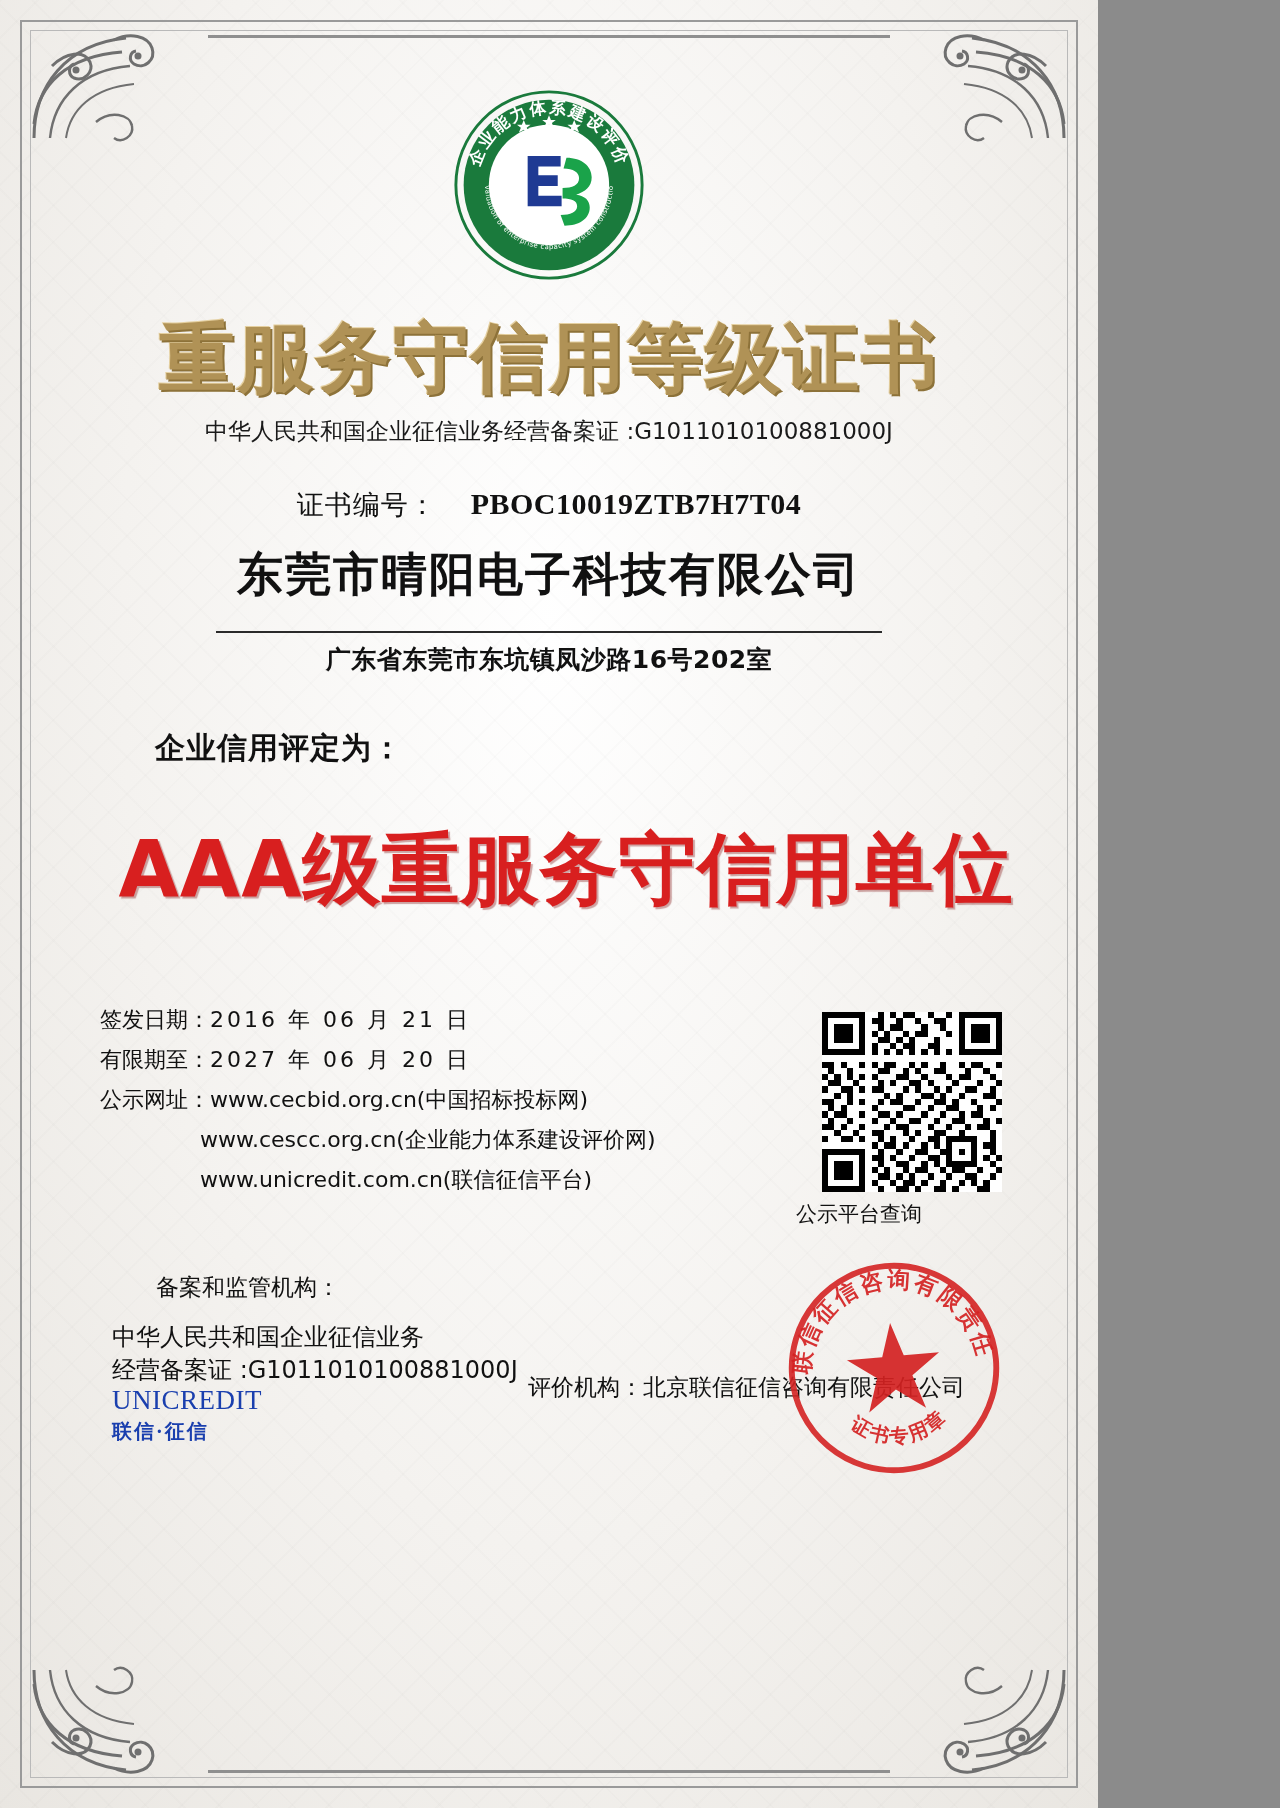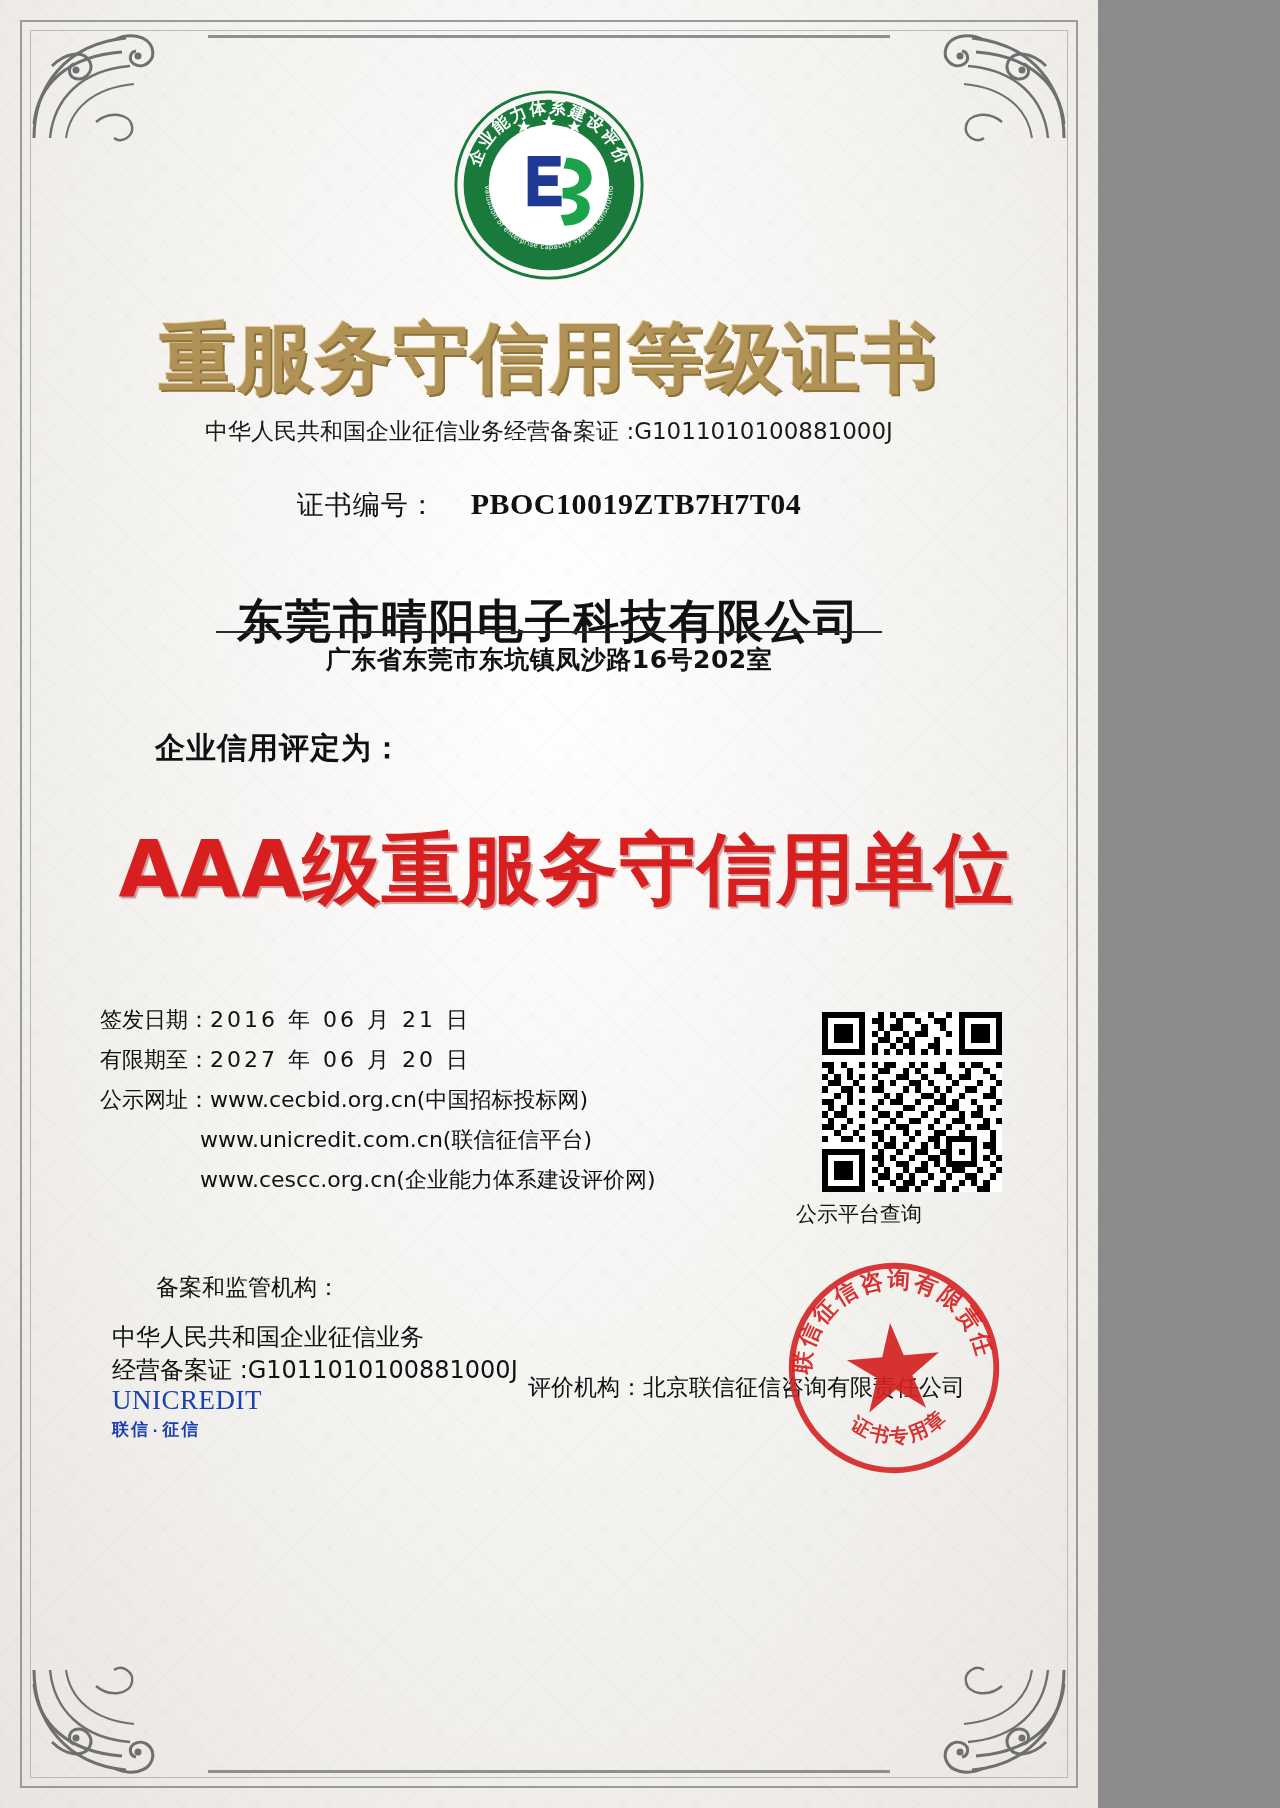--- a/index.html
+++ b/index.html
@@ -121,21 +121,21 @@
     font-size: 30px;
     font-weight: bold;
     color: #111;
     margin-left: 34px;
     letter-spacing: 0.5px;
     text-align: center;
   }
 
   .company-name {
     position: absolute;
-    top: 591px;
+    top: 544px;
     left: 0; right: 0;
     text-align: center;
     font-family: "DejaVu Sans", "Liberation Sans", sans-serif;
     font-size: 46px;
     font-weight: bold;
     color: #111;
     letter-spacing: 2px;
   }
   .company-underline {
     position: absolute;
@@ -243,22 +243,22 @@
     text-align: left;
   }
   .uc-en {
     font-family: "Liberation Serif", "DejaVu Serif", serif;
     font-size: 27px;
     font-weight: normal;
     color: #1a3fae;
     letter-spacing: 0.5px;
   }
   .uc-cn {
-    font-family: Liberation Mono, monospace;
-    font-size: 17px;
+    font-family: Liberation Serif, serif;
+    font-size: 20px;
     font-weight: bold;
     color: #1a3fae;
     letter-spacing: 2px;
     margin-top: 2px;
   }
   .evaluator-line {
     position: absolute;
     left: 528px;
     top: 1372px;
     font-family: "DejaVu Sans", "Liberation Sans", sans-serif;
@@ -396,22 +396,22 @@
     <div class="info-block">
       <div class="info-line">
         <span>签发日期：</span><span class="sp">2016 年 06 月 21 日</span>
       </div>
       <div class="info-line">
         <span>有限期至：</span><span class="sp">2027 年 06 月 20 日</span>
       </div>
       <div class="info-line">
         <span>公示网址：</span><span>www.cecbid.org.cn(中国招标投标网)</span>
       </div>
+      <div class="url-line">www.cescc.org.cn(企业能力体系建设评价网)</div>
       <div class="url-line">www.unicredit.com.cn(联信征信平台)</div>
-      <div class="url-line">www.cescc.org.cn(企业能力体系建设评价网)</div>
     </div>
 
     <div class="qr-box">
       <svg viewBox="0 0 29 29" width="180" height="180" shape-rendering="crispEdges">
         <rect width="29" height="29" fill="#ffffff"></rect>
         <g fill="#000000">
 
           <rect x="0" y="0" width="7" height="1"></rect>
             <rect x="0" y="6" width="7" height="1"></rect>
           <rect x="0" y="0" width="1" height="7"></rect>

